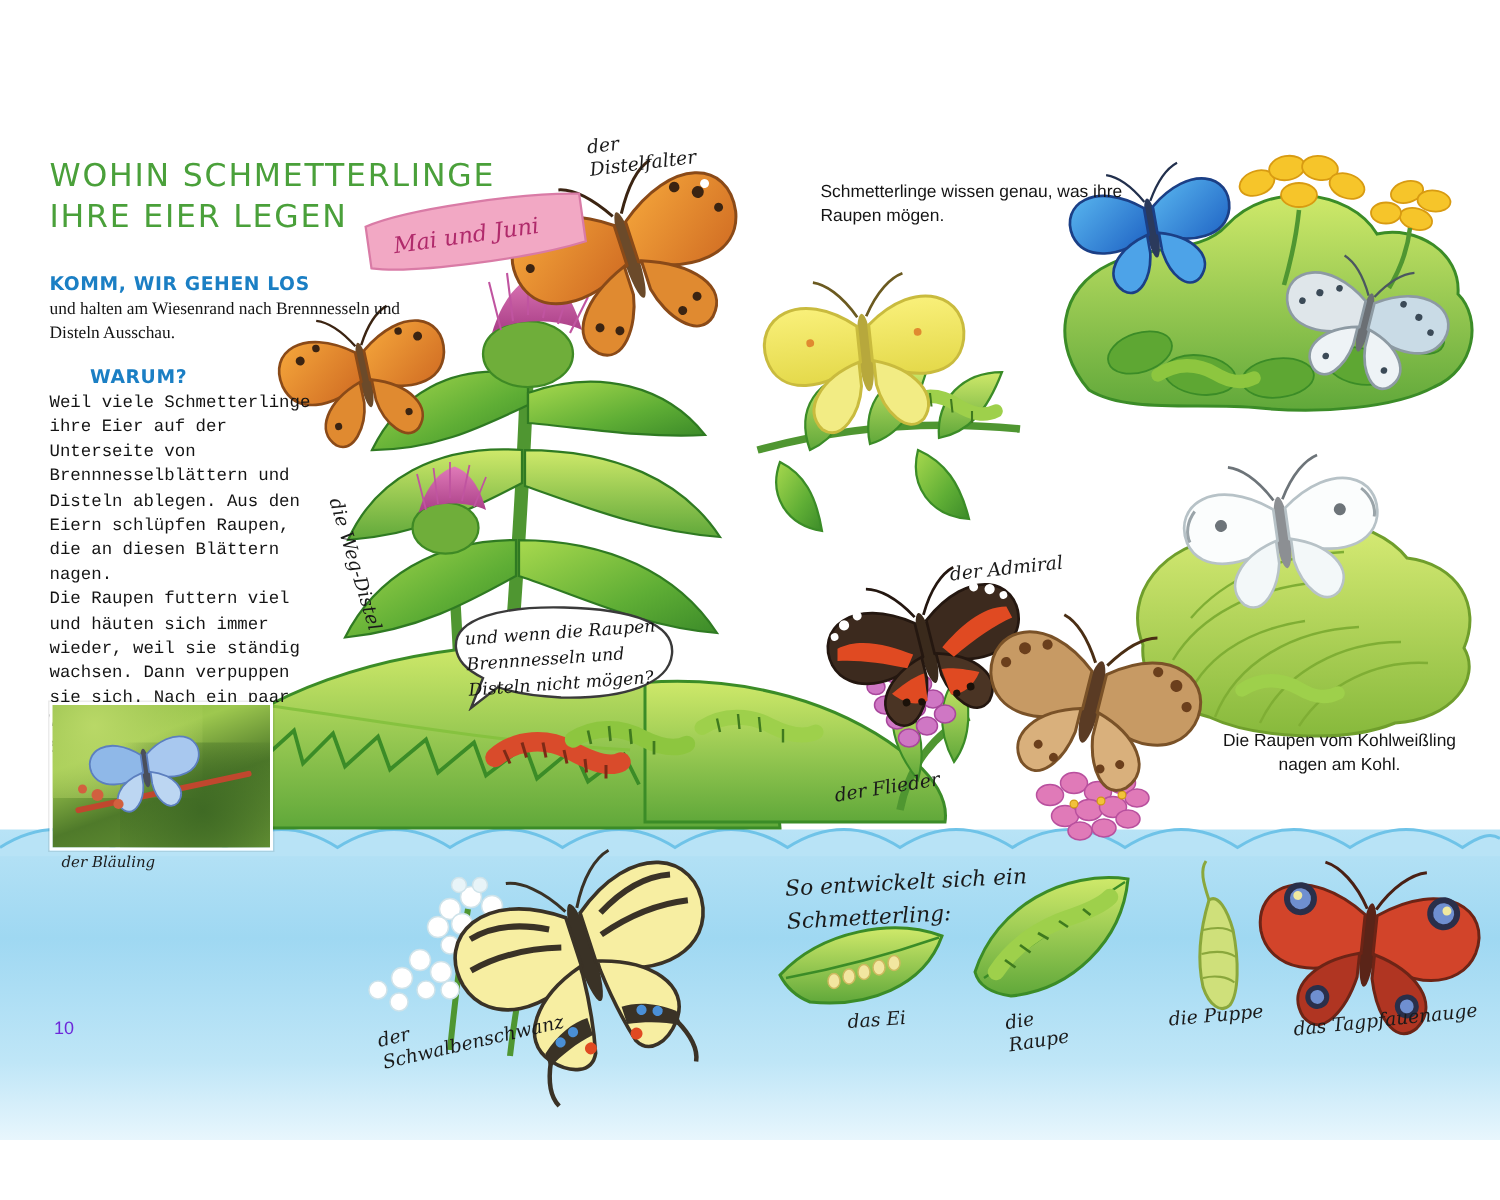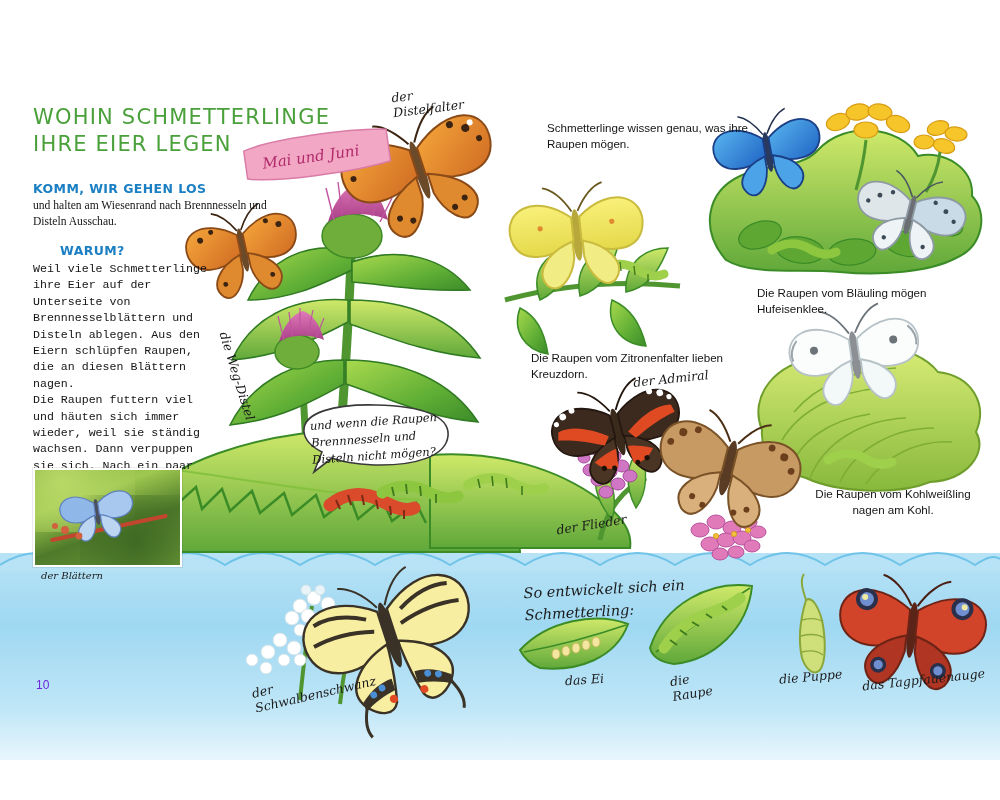--- a/index.html
+++ b/index.html
@@ -659,22 +659,20 @@
 IHRE EIER LEGEN</div>
 
   <div class="sub-head" id="komm-head">KOMM, WIR GEHEN LOS</div>
   <div class="body-text" id="komm-body">und halten am Wiesenrand nach Brennnesseln und Disteln Ausschau.</div>
 
   <div class="sub-head" id="warum-head">WARUM?</div>
   <div class="body-text" id="warum-body" style="white-space:pre-line;">Weil viele Schmetterlinge ihre Eier auf der Unterseite von Brennnesselblättern und Disteln ablegen. Aus den Eiern schlüpfen Raupen, die an diesen Blättern nagen.
 Die Raupen futtern viel und häuten sich immer wieder, weil sie ständig wachsen. Dann verpuppen sie sich. Nach ein paar Wochen schlüpfen die Schmetterlinge.</div>
 
   <div class="body-text" id="t-schmetterlinge-wissen">Schmetterlinge wissen genau, was ihre Raupen mögen.</div>
-  <div class="body-text" id="t-zitronenfalter">Die Raupen vom Zitronenfalter lieben Kreuzdorn.</div>
-  <div class="body-text" id="t-blaeuling-klee">Die Raupen vom Bläuling mögen Hufeisenklee.</div>
   <div class="body-text" id="t-kohlweissling">Die Raupen vom Kohlweißling nagen am Kohl.</div>
 
   <div class="hand" id="h-distelfalter">der
 Distelfalter</div>
   <div class="hand" id="h-wegdistel">die Weg-Distel</div>
   <div class="hand" id="h-admiral">der Admiral</div>
   <div class="hand" id="h-flieder">der Flieder</div>
   <div class="hand" id="h-schwalbenschwanz">der
 Schwalbenschwanz</div>
   <div class="hand" id="h-entwickelt">So entwickelt sich ein
@@ -704,17 +702,17 @@
         <path d="M-3,3 C -18,7 -26,18 -18,26 C -11,31 -4,21 -3,11 Z" fill="#bcd6f2" stroke="#5c7fbf" stroke-width="1.2"></path>
         <path d="M3,3 C 18,7 26,18 18,26 C 11,31 4,21 3,11 Z" fill="#bcd6f2" stroke="#5c7fbf" stroke-width="1.2"></path>
       </g>
       <g fill="#d2603f">
         <circle cx="30" cy="60" r="4"></circle>
           <circle cx="44" cy="66" r="3.4"></circle>
           <circle cx="20" cy="56" r="3"></circle>
       </g>
     </svg>
   </div>
-  <div class="photo-caption">der Blättern</div>
+  <div class="photo-caption">der Bläuling</div>
 
   <div class="page-number">10</div>
 
 </div>
 
 </body></html>

